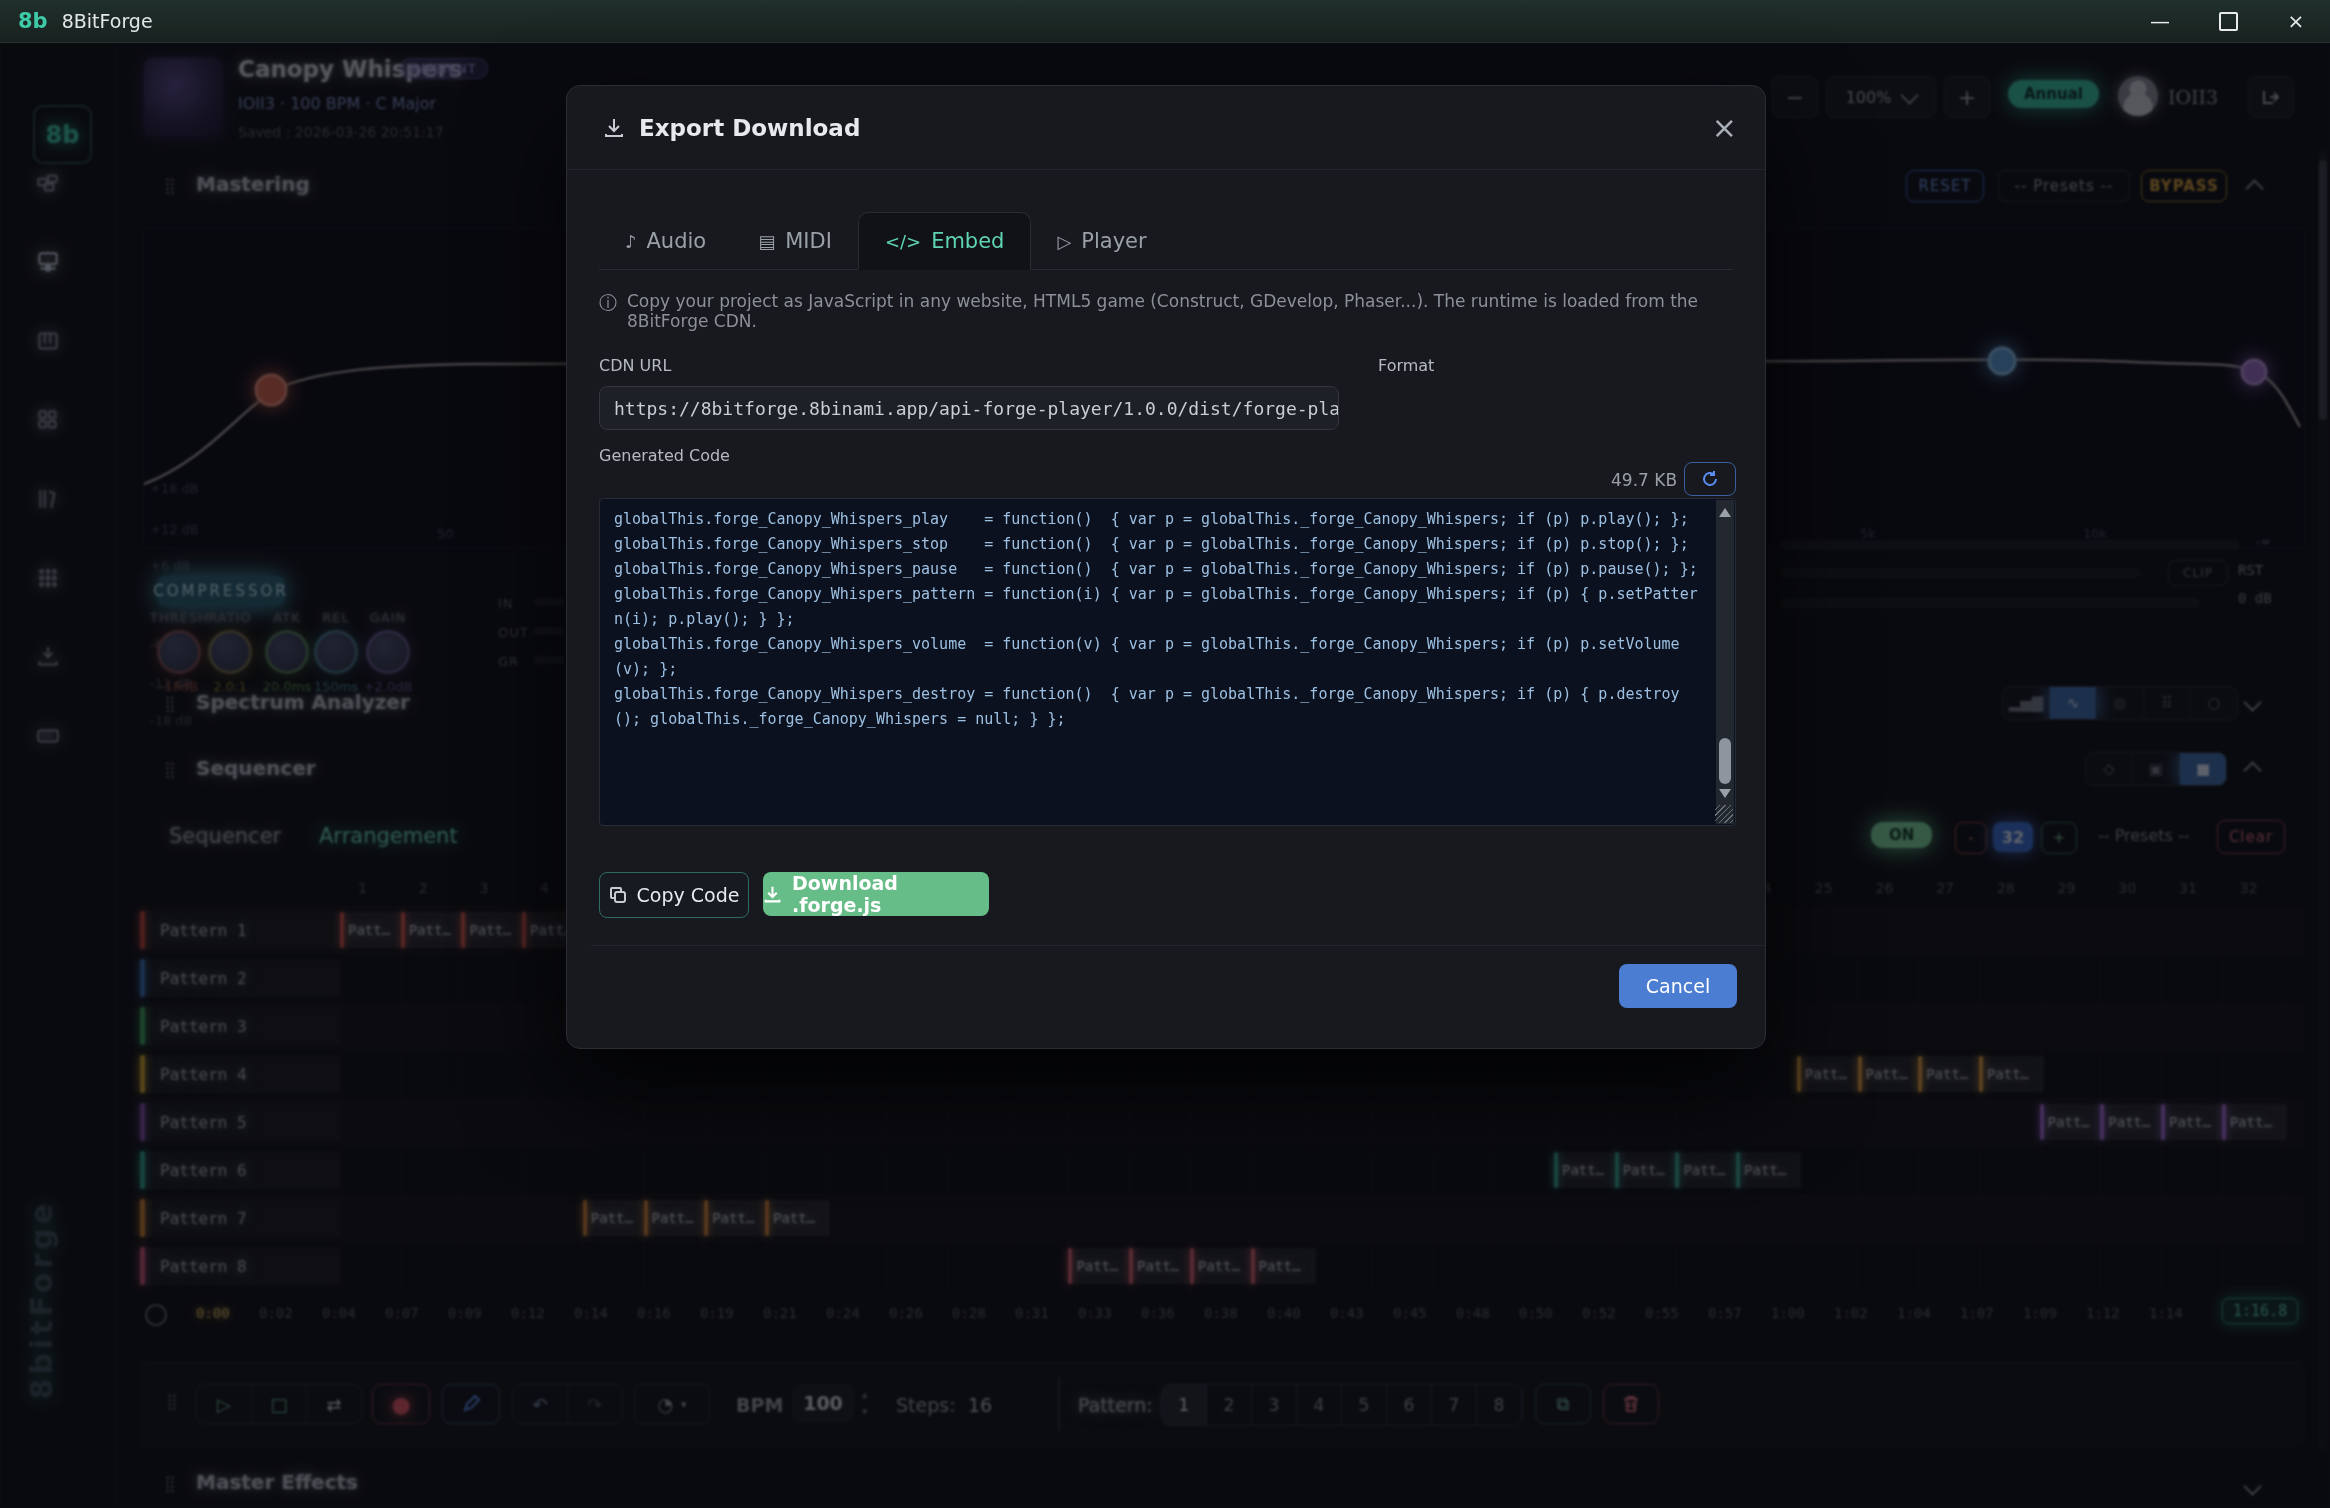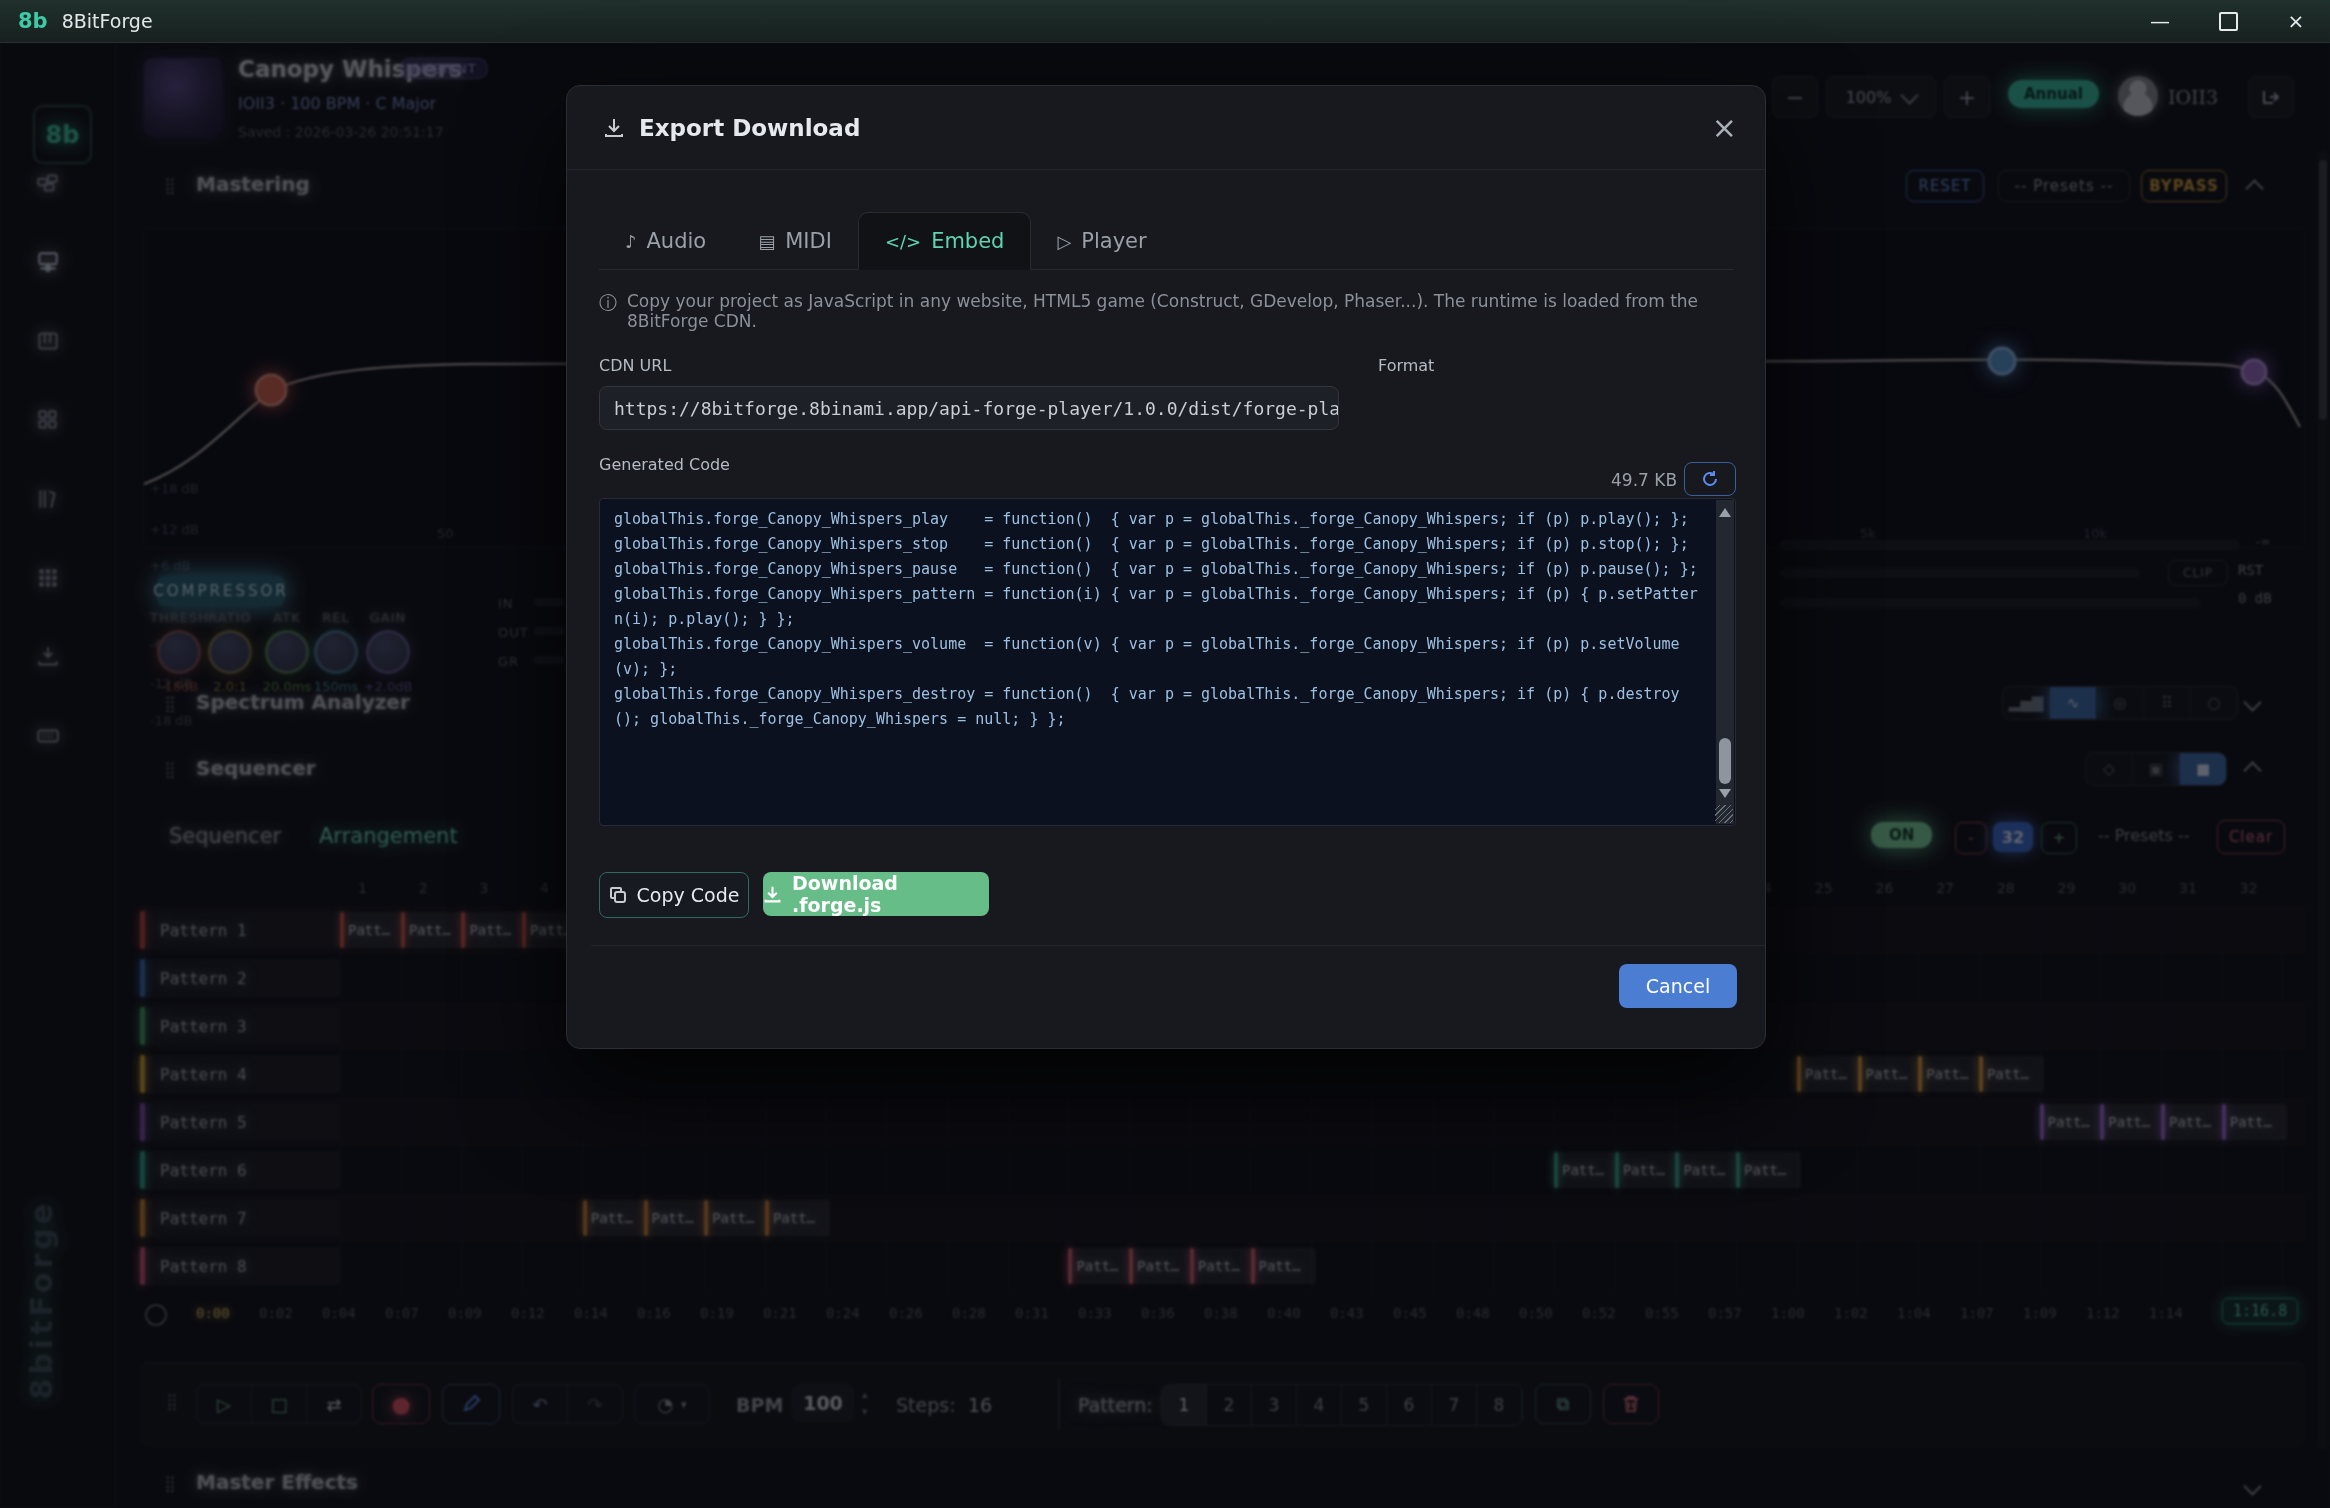--- a/index.html
+++ b/index.html
@@ -531,21 +531,21 @@
 
   <div class="m-info">
     <span style="color:#8b9099;font-size:18px;">ⓘ</span>
     <span>Copy your project as JavaScript in any website, HTML5 game (Construct, GDevelop, Phaser...). The runtime is loaded from the 8BitForge CDN.</span>
   </div>
 
   <div class="f-label" style="left:32px;top:270px;">CDN URL</div>
   <div class="f-box mono" style="left:32px;top:300px;width:710px;">https://8bitforge.8binami.app/api-forge-player/1.0.0/dist/forge-playe</div>
   <div class="f-label" style="left:811px;top:270px;">Format</div>
 
-  <div class="f-label" style="left:32px;top:369px;">Generated Code</div>
+  <div class="f-label" style="left:32px;top:360px;">Generated Code</div>
   <div class="kb" style="left:1044px;top:384px;position:absolute;">49.7 KB</div>
   <div class="refresh" style="left:1117px;top:376px;">
     <svg width="18" height="18" viewBox="0 0 18 18" fill="none" stroke="#5b8bef" stroke-width="2">
           <path d="M15 9 a6 6 0 1 1 -2-4.5 M13 1 v4 h-4"></path>
         </svg>
   </div>
 
   <div id="codebox">
     <pre id="codepre">globalThis.forge_Canopy_Whispers_play    = function()  { var p = globalThis._forge_Canopy_Whispers; if (p) p.play(); };
 globalThis.forge_Canopy_Whispers_stop    = function()  { var p = globalThis._forge_Canopy_Whispers; if (p) p.stop(); };

